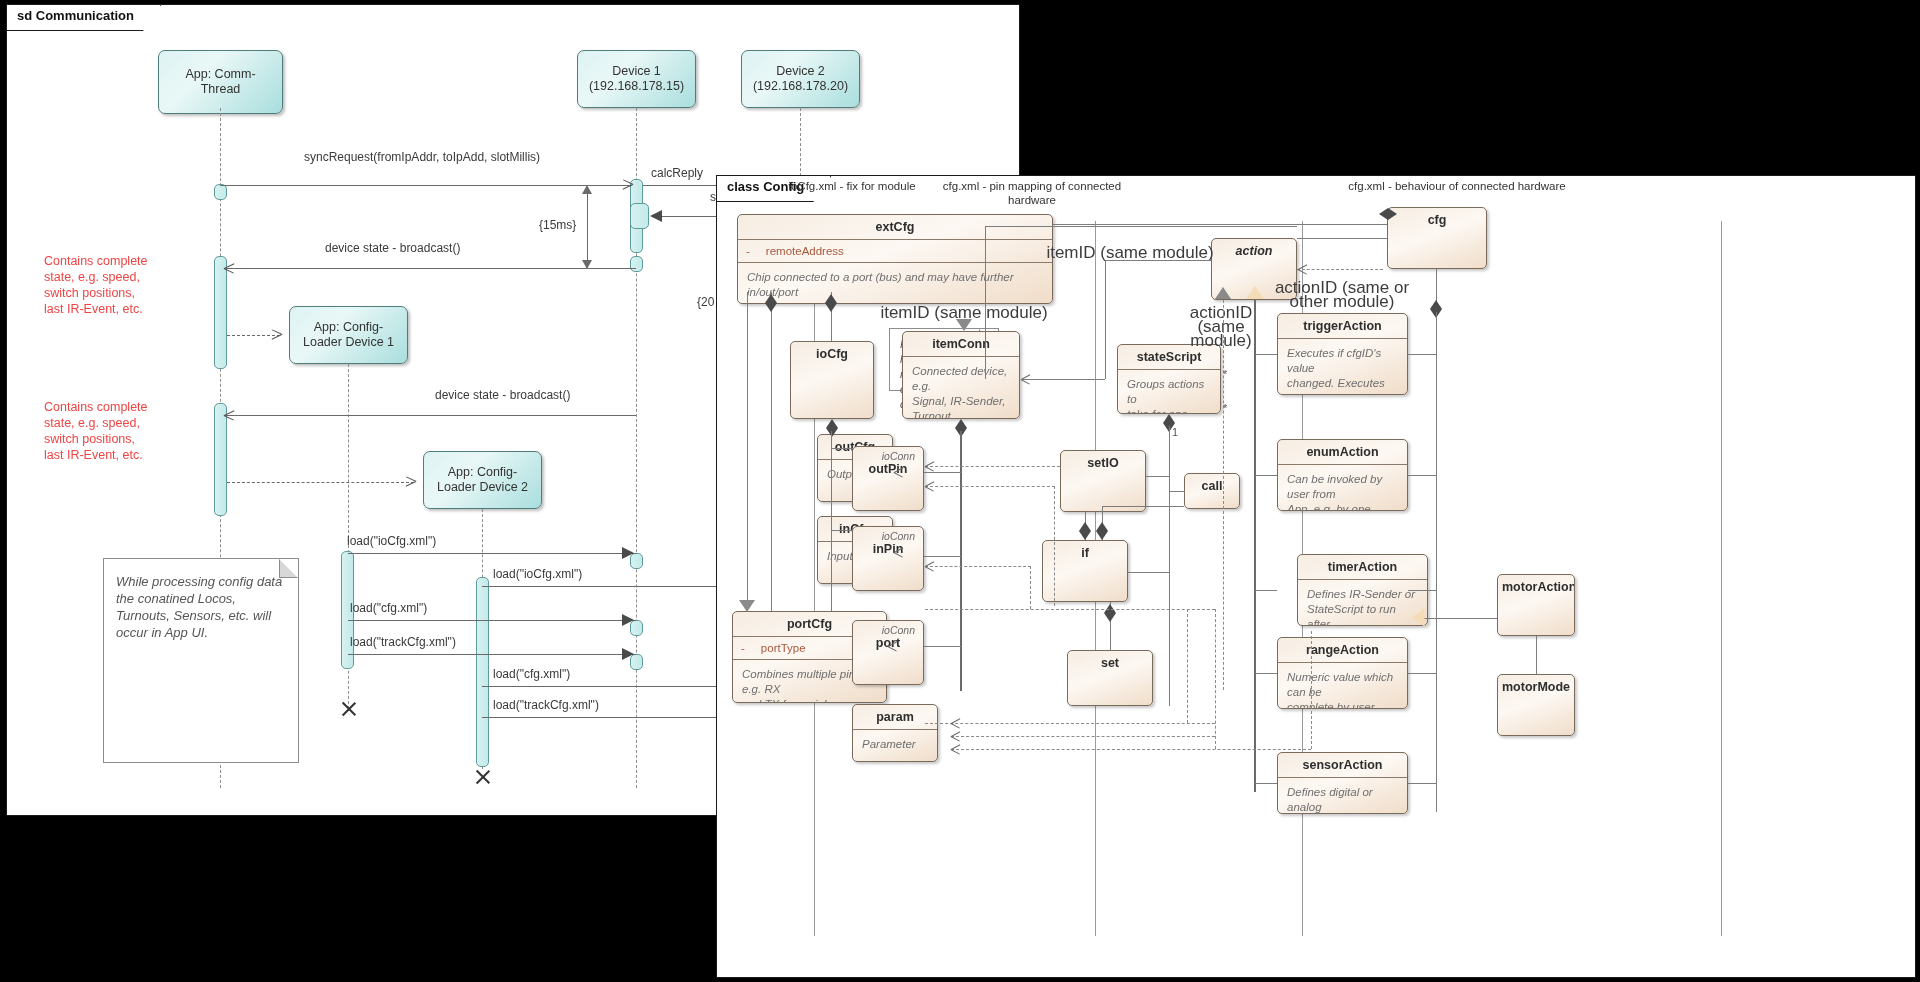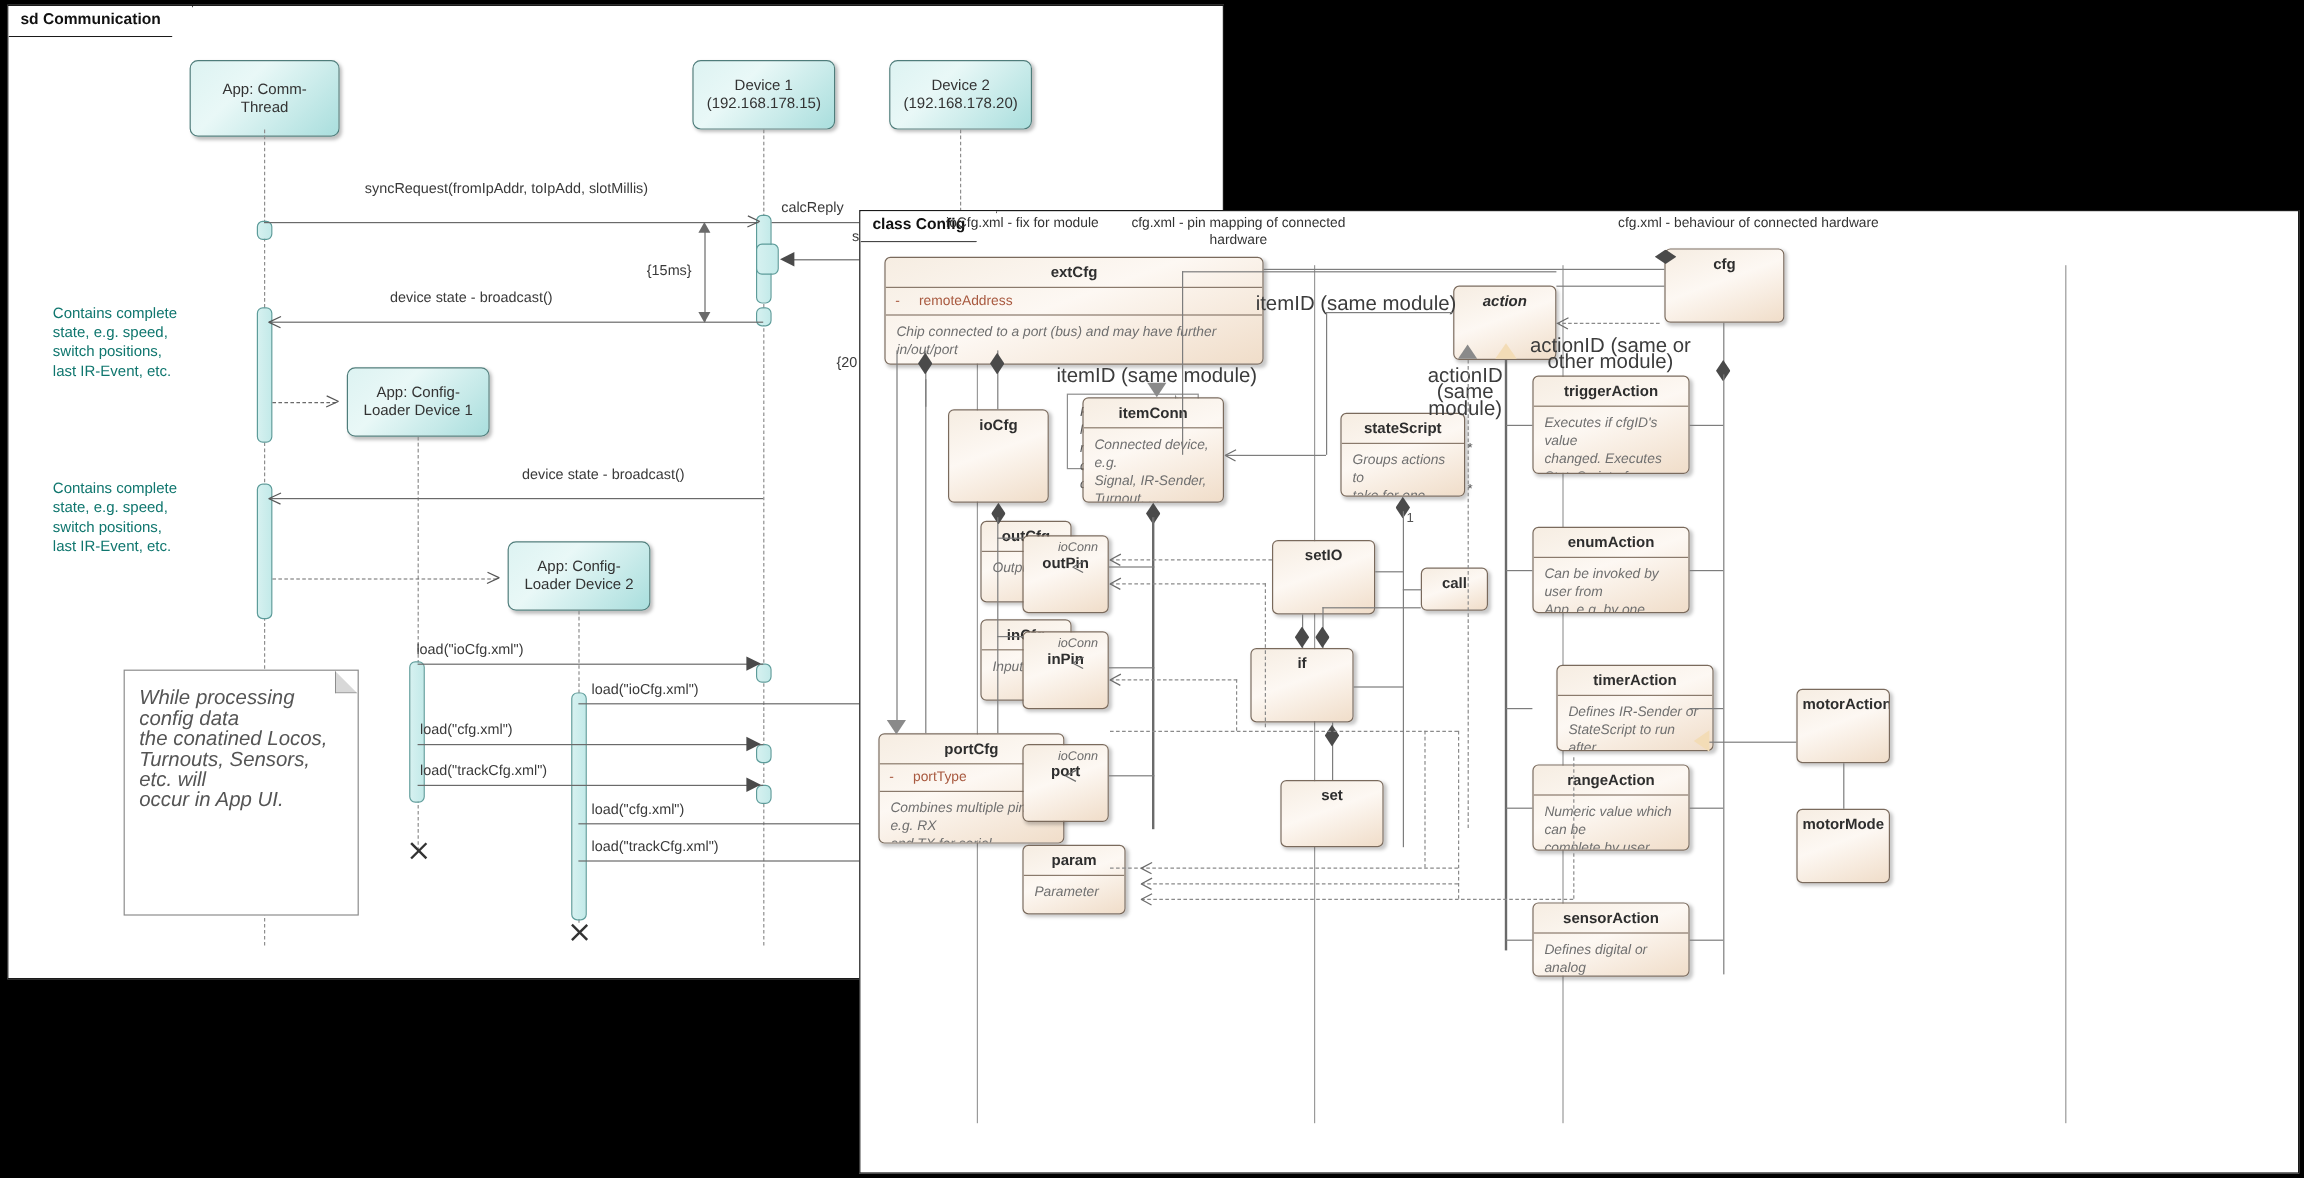--- a/index.html
+++ b/index.html
@@ -37,23 +37,23 @@
   .arrow-open.left::before{transform:rotate(-25deg);}
   .arrow-open.left::after{transform:rotate(25deg);}
   .arrow-solid{position:absolute;width:0;height:0;border-top:6px solid transparent;
     border-bottom:6px solid transparent;}
   .arrow-solid.left{border-right:12px solid #4a4a4a;}
   .arrow-solid.right{border-left:12px solid #4a4a4a;}
   .arrow-v{position:absolute;width:0;height:0;border-left:5px solid transparent;
     border-right:5px solid transparent;}
   .arrow-v.up{border-bottom:9px solid #6a6a6a;}
   .arrow-v.down{border-top:9px solid #6a6a6a;}
-  .sd-note-text{position:absolute;font-size:12.5px;color:#0f766e;line-height:16px;white-space:pre-line;}
+  .sd-note-text{position:absolute;font-size:12.5px;color:#ef4444;line-height:16px;white-space:pre-line;}
   .note{position:absolute;box-sizing:border-box;background:#fff;border:1px solid #8d8d8d;
-    font-style:italic;font-size:17px;color:#555;line-height:17px;padding:14px 12px;
+    font-style:italic;font-size:13px;color:#555;line-height:17px;padding:14px 12px;
     white-space:pre-line;}
   .note::after{content:"";position:absolute;top:0;right:0;width:18px;height:18px;
     background:#d8d8d8;border-left:1px solid #8d8d8d;border-bottom:1px solid #8d8d8d;
     clip-path:polygon(0 0,100% 100%,0 100%);}
   .destroy-x{position:absolute;width:18px;height:18px;}
   .destroy-x::before,.destroy-x::after{content:"";position:absolute;left:50%;top:0;
     width:1.8px;height:18px;background:#333;}
   .destroy-x::before{transform:rotate(45deg);}
   .destroy-x::after{transform:rotate(-45deg);}
 

